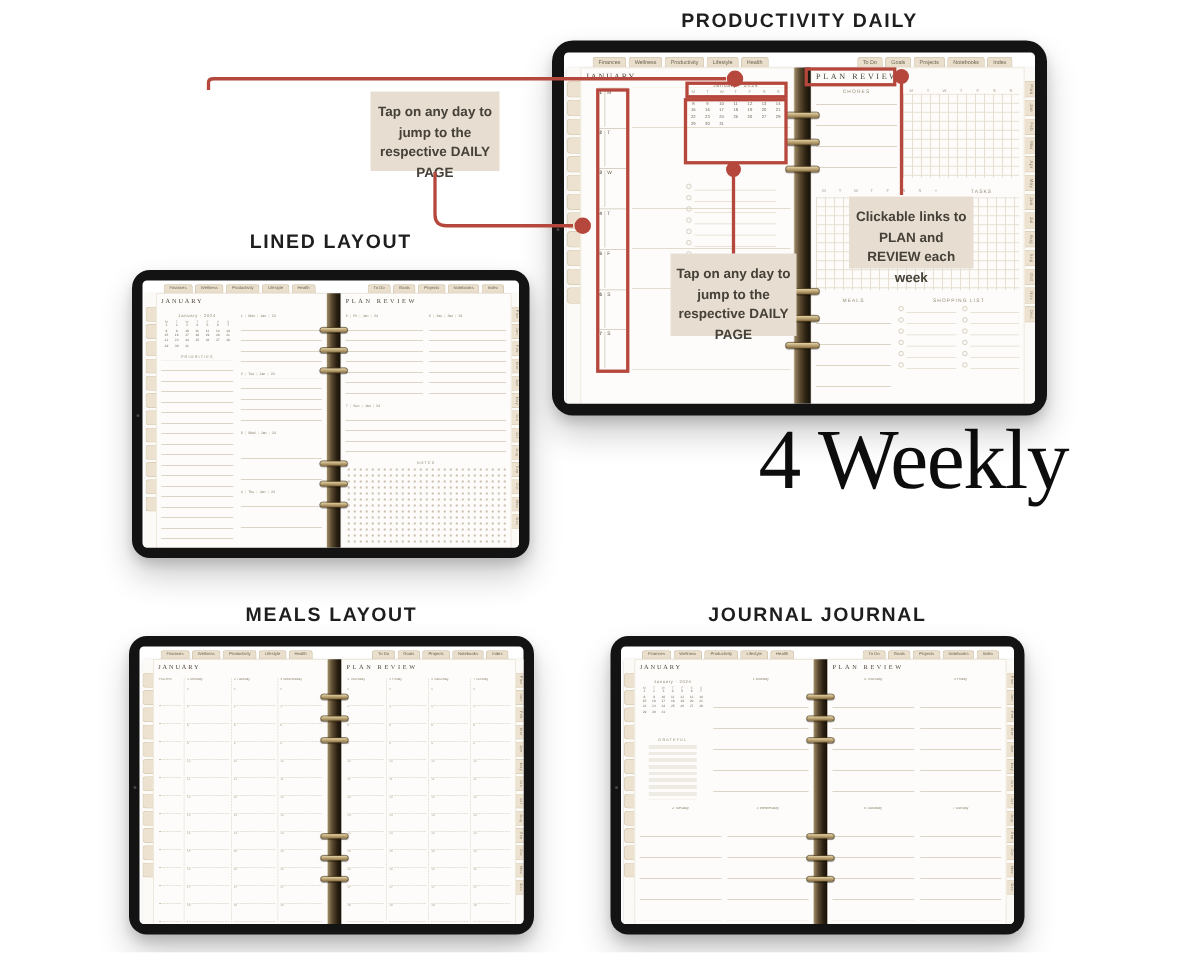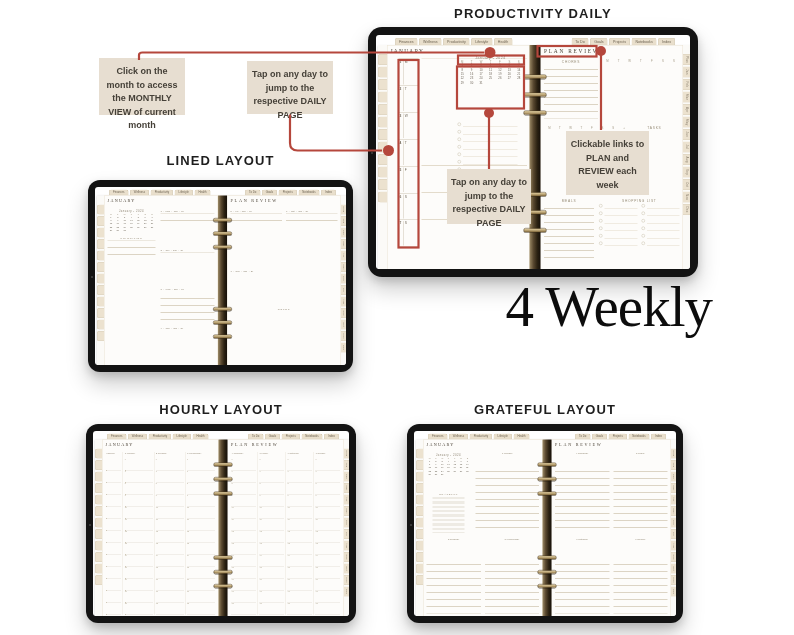--- a/index.html
+++ b/index.html
@@ -110,22 +110,22 @@
   
   .overlay{position:absolute;left:0;top:0;z-index:8;pointer-events:none;}
 </style>
 </head>
 <body>
 
 <div class="canvas">
 
   <div class="section-heading" style="left:368px;top:6px;width:330px;">PRODUCTIVITY DAILY</div>
   <div class="section-heading" style="left:88px;top:153px;width:265px;">LINED LAYOUT</div>
-  <div class="section-heading" style="left:86px;top:402px;width:270px;">HOURLY LAYOUT</div>
-  <div class="section-heading" style="left:407px;top:402px;width:276px;">GRATEFUL LAYOUT</div>
+  <div class="section-heading" style="left:86px;top:402px;width:270px;">MEALS LAYOUT</div>
+  <div class="section-heading" style="left:407px;top:402px;width:276px;">JOURNAL JOURNAL</div>
 
   <div class="center-title">
     <div class="l1">4 Weekly</div>
   </div>
 
   <div class="tablet t-big" style="left:368px;top:27px;width:330px;height:250px;">
     <div class="cam"></div>
     <div class="screen">
       <div class="planner">
         <div class="toptabs">
@@ -1072,24 +1072,23 @@
               </div>
               <div class="stab">
                 <span class="vlabel">Dec</span>
               </div>
             </div>
         </div>
       </div>
     </div>
   </div>
 
-  <div class="callout" style="left:99px;top:58px;width:86px;height:57px;">Click on the month to access the MONTHLY VIEW of current month</div>
   <div class="callout" style="left:247px;top:61px;width:86px;height:53px;">Tap on any day to jump to the respective DAILY PAGE</div>
   <div class="callout" style="left:447px;top:169px;width:84px;height:55px;">Tap on any day to jump to the respective DAILY PAGE</div>
-  <div class="callout" style="left:566px;top:131px;width:83px;height:64px;">Clickable links to PLAN and REVIEW each week</div>
+  <div class="callout" style="left:566px;top:131px;width:83px;height:48px;">Clickable links to PLAN and REVIEW each week</div>
 
   <svg class="overlay" width="794" height="635" viewBox="0 0 794 635">
     <g stroke="#b5473c" stroke-width="2.2" fill="none">
 
       <path d="M139,60 L139,55 Q139,52.5 142.5,52.5 L484,52.5"></path>
 
       <path d="M290,114.5 L290,143 Q290,150.5 297.5,150.5 L382,150.5"></path>
 
       <line x1="489" y1="117" x2="489" y2="169"></line>
 

